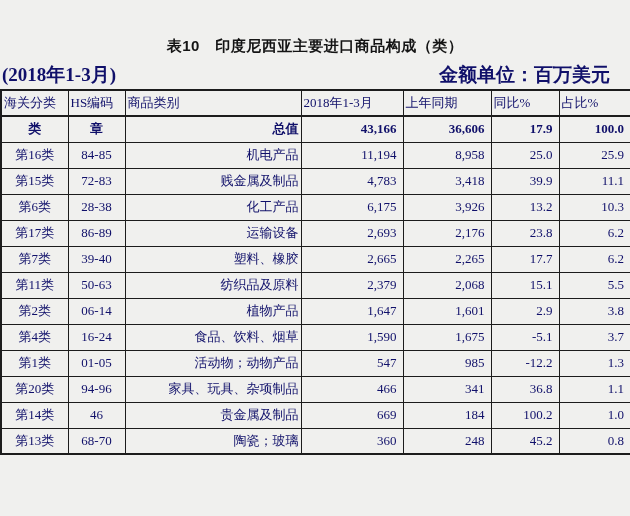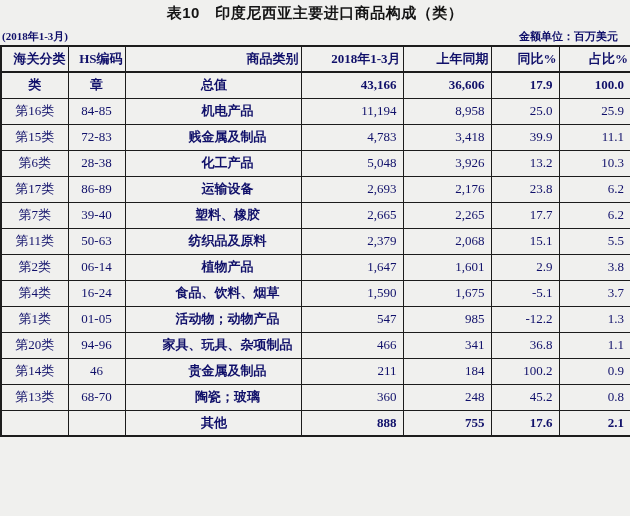--- a/index.html
+++ b/index.html
@@ -19,52 +19,53 @@
     overflow: hidden;
   }
   .title {
     text-align: center;
     font-family: "Liberation Sans", "DejaVu Sans", sans-serif;
     font-weight: bold;
     font-size: 15px;
     color: var(--title);
     padding-top: 4px;
     letter-spacing: 0.5px;
+    margin-top: 33px;
   }
   .subhead {
     display: flex;
     justify-content: space-between;
     align-items: center;
     font-weight: bold;
-    font-size: 11px;
-    padding: 6px 12px 1px 2px;
+    font-size: 19px;
+    padding: 6px 20px 1px 2px;
     color: var(--text);
   }
   table {
     width: 630px;
     border-collapse: collapse;
     table-layout: fixed;
     border: 2px solid var(--border);
   }
   th, td {
     border: 1px solid var(--border);
     font-size: 13px;
     height: 26px;
     padding: 0 2px;
     white-space: nowrap;
     overflow: hidden;
   }
   thead th {
     border-bottom: 2px solid var(--border);
-    font-weight: bold;
-    text-align: right;
+    font-weight: normal;
+    text-align: left;
   }
   td.c1, td.c2 { text-align: center; }
-  td.c3 { text-align: center; padding-left: 4px; }
-  td.c3.indent { padding-left: 31px; font-weight: bold; }
+  td.c3 { text-align: right; padding-left: 4px; }
+  td.c3.indent { padding-left: 31px; }
   td.c4, td.c5, td.c6, td.c7 { text-align: right; padding-right: 6px; }
   tr.bold-row td { font-weight: bold; }
 </style>
 </head>
 <body>
 
 <div class="page">
   <div class="title">表10　印度尼西亚主要进口商品构成（类）</div>
   <div class="subhead">
     <span>(2018年1-3月)</span>
@@ -116,21 +117,21 @@
           <td class="c3 indent">贱金属及制品</td>
           <td class="c4">4,783</td>
           <td class="c5">3,418</td>
           <td class="c6">39.9</td>
           <td class="c7">11.1</td>
         </tr>
         <tr>
           <td class="c1">第6类</td>
           <td class="c2">28-38</td>
           <td class="c3 indent">化工产品</td>
-          <td class="c4">5,048</td>
+          <td class="c4">6,175</td>
           <td class="c5">3,926</td>
           <td class="c6">13.2</td>
           <td class="c7">10.3</td>
         </tr>
         <tr>
           <td class="c1">第17类</td>
           <td class="c2">86-89</td>
           <td class="c3 indent">运输设备</td>
           <td class="c4">2,693</td>
           <td class="c5">2,176</td>
@@ -188,38 +189,29 @@
           <td class="c3 indent">家具、玩具、杂项制品</td>
           <td class="c4">466</td>
           <td class="c5">341</td>
           <td class="c6">36.8</td>
           <td class="c7">1.1</td>
         </tr>
         <tr>
           <td class="c1">第14类</td>
           <td class="c2">46</td>
           <td class="c3 indent">贵金属及制品</td>
-          <td class="c4">211</td>
+          <td class="c4">669</td>
           <td class="c5">184</td>
           <td class="c6">100.2</td>
-          <td class="c7">0.9</td>
+          <td class="c7">1.0</td>
         </tr>
         <tr>
           <td class="c1">第13类</td>
           <td class="c2">68-70</td>
           <td class="c3 indent">陶瓷；玻璃</td>
           <td class="c4">360</td>
           <td class="c5">248</td>
           <td class="c6">45.2</td>
           <td class="c7">0.8</td>
         </tr>
-        <tr class="bold-row">
-          <td class="c1"></td>
-          <td class="c2"></td>
-          <td class="c3">其他</td>
-          <td class="c4">888</td>
-          <td class="c5">755</td>
-          <td class="c6">17.6</td>
-          <td class="c7">2.1</td>
-        </tr>
       </tbody>
   </table>
 </div>
 
 </body></html>

